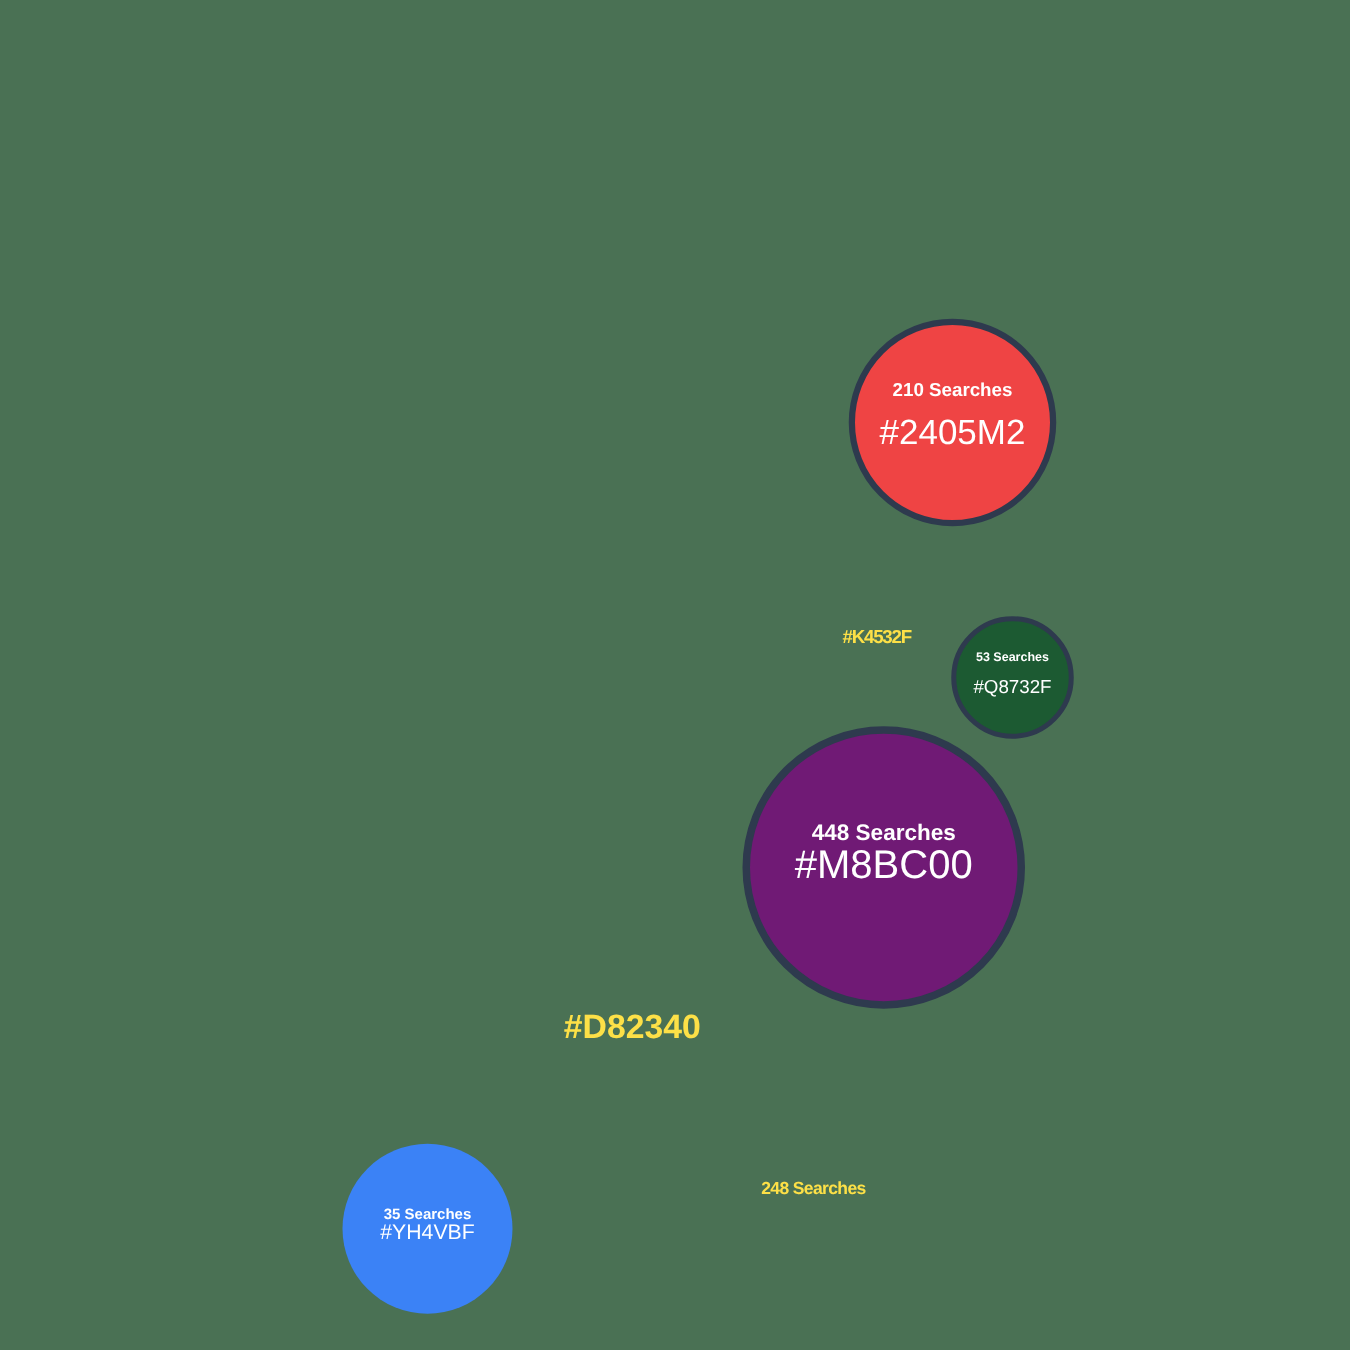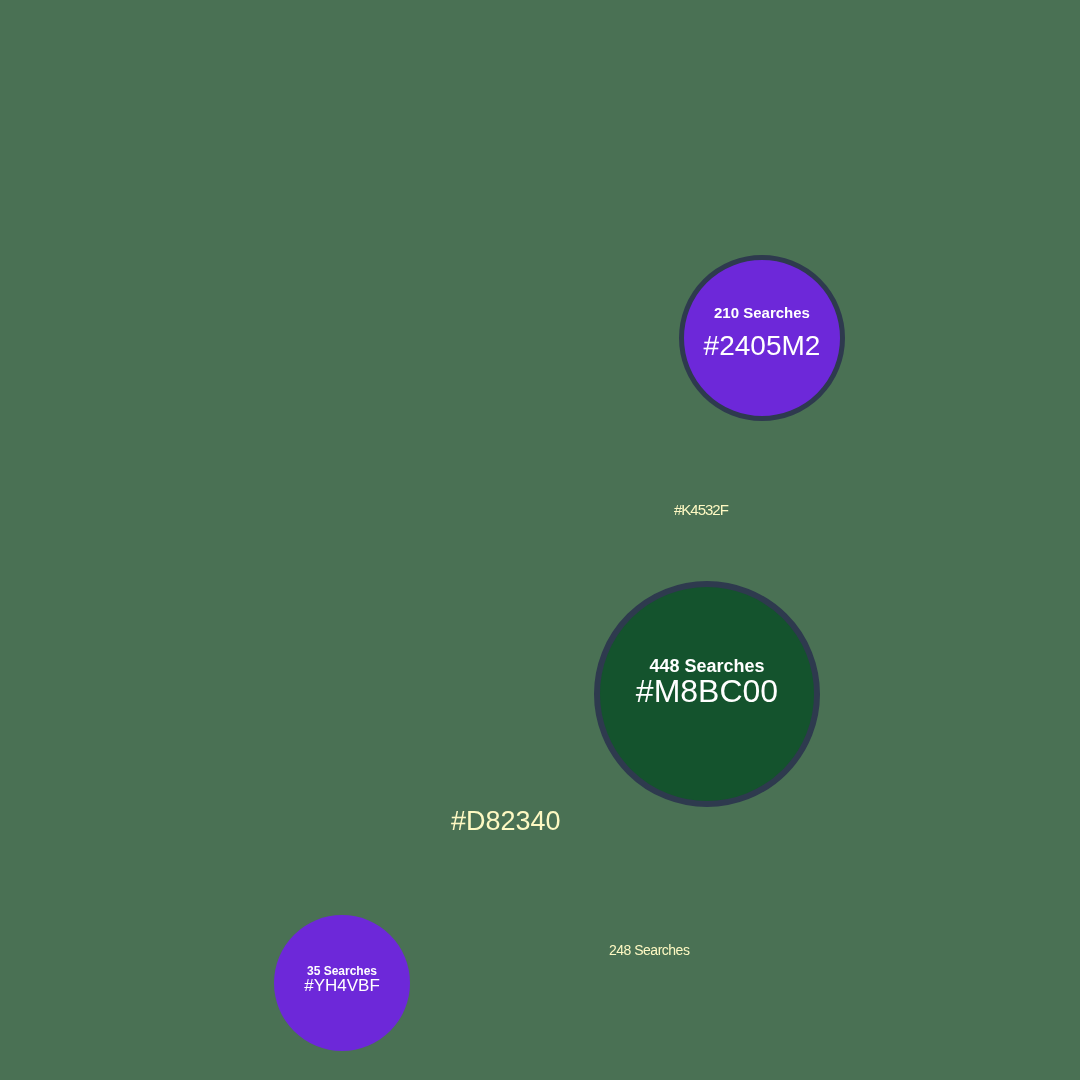--- a/index.html
+++ b/index.html
@@ -34,21 +34,21 @@
     font-weight: 400;
     line-height: 1;
   }
 
   
   .bubble-2405m2 {
     left: 679px;
     top: 255px;
     width: 166px;
     height: 166px;
-    background: #6d28d9;
+    background: #ef4444;
     border: 5px solid #2e3a4e;
   }
   .bubble-2405m2 .searches { font-size: 15px; margin-top: -12px; }
   .bubble-2405m2 .hashtag  { font-size: 28px; margin-top: 12px; }
 
   
   .bubble-q8732f {
     left: 761px;
     top: 493px;
     width: 98px;
@@ -58,42 +58,42 @@
   }
   .bubble-q8732f .searches { font-size: 10px; margin-top: -6px; }
   .bubble-q8732f .hashtag  { font-size: 15px; margin-top: 10px; }
 
   
   .bubble-m8bc00 {
     left: 594px;
     top: 581px;
     width: 226px;
     height: 226px;
-    background: #14532d;
+    background: #701a75;
     border: 6px solid #2e3a4e;
   }
   .bubble-m8bc00 .searches { font-size: 18px; margin-top: -24px; }
   .bubble-m8bc00 .hashtag  { font-size: 32px; }
 
   
   .bubble-yh4vbf {
     left: 274px;
     top: 915px;
     width: 136px;
     height: 136px;
-    background: #6d28d9;
+    background: #3b82f6;
     border: none;
   }
   .bubble-yh4vbf .searches { font-size: 12px; margin-top: -8px; }
   .bubble-yh4vbf .hashtag  { font-size: 17px; margin-top: 0; }
 
   .floating-label {
     position: absolute;
-    color: #fef9c3;
-    font-weight: 400;
+    color: #fde047;
+    font-weight: 700;
     line-height: 1;
     white-space: nowrap;
   }
   .label-k4532f {
     left: 674px;
     top: 502px;
     font-size: 15px;
     letter-spacing: -1px;
   }
   .label-d82340 {
@@ -112,20 +112,24 @@
 </head>
 <body>
 
 <div class="canvas">
 
   <div class="bubble bubble-2405m2">
     <div class="searches">210 Searches</div>
     <div class="hashtag">#2405M2</div>
   </div>
 
+  <div class="bubble bubble-q8732f">
+    <div class="searches">53 Searches</div>
+    <div class="hashtag">#Q8732F</div>
+  </div>
 
   <div class="bubble bubble-m8bc00">
     <div class="searches">448 Searches</div>
     <div class="hashtag">#M8BC00</div>
   </div>
 
   <div class="bubble bubble-yh4vbf">
     <div class="searches">35 Searches</div>
     <div class="hashtag">#YH4VBF</div>
   </div>

